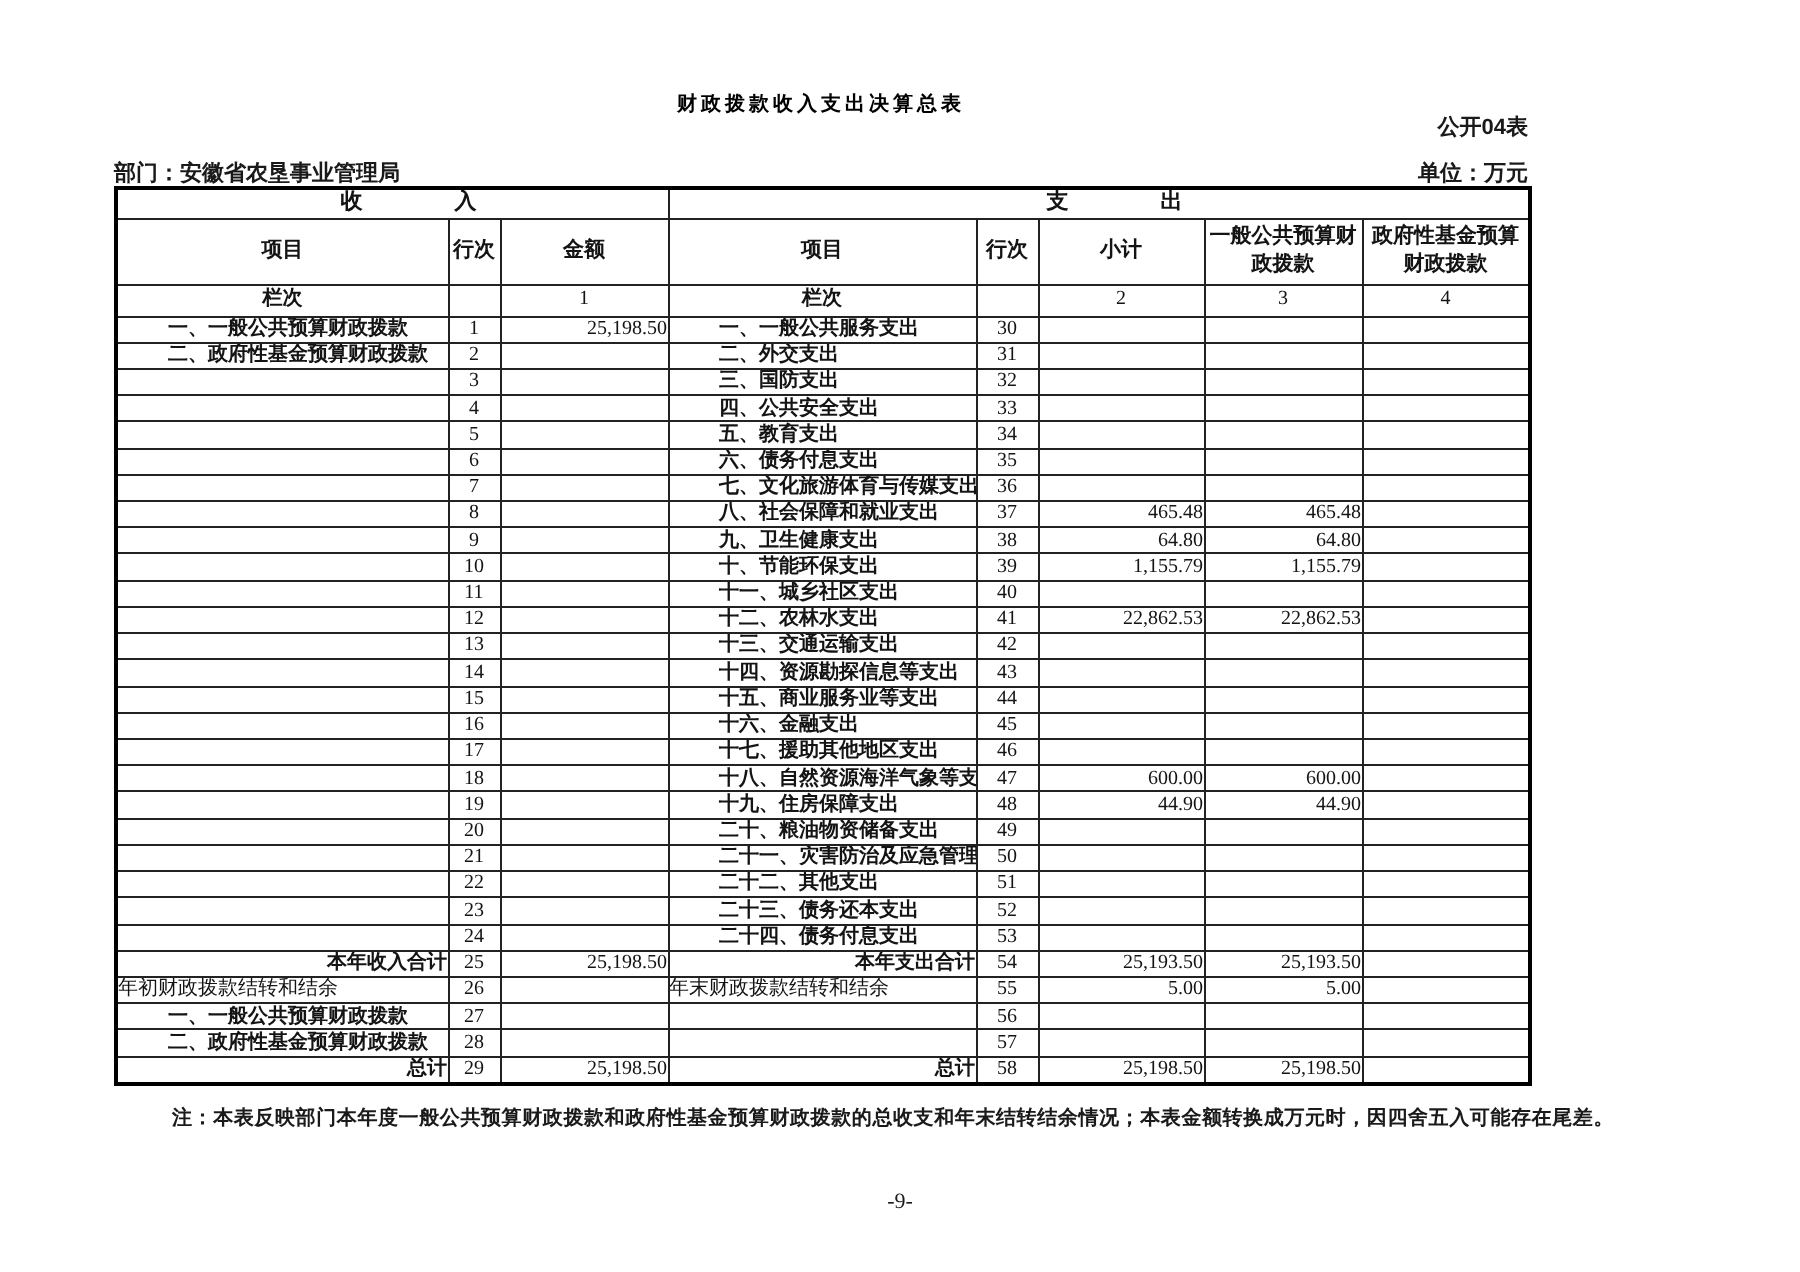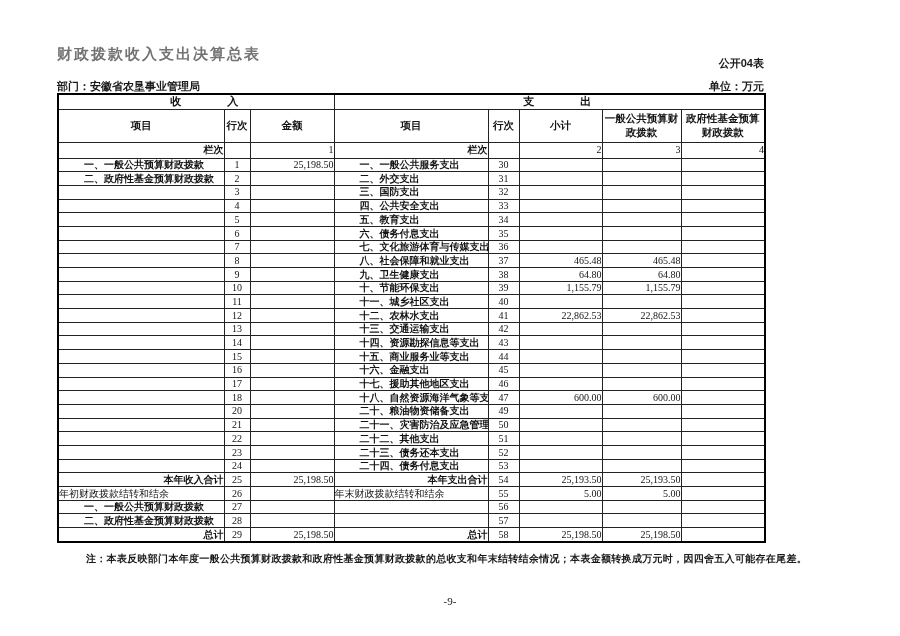--- a/index.html
+++ b/index.html
@@ -3,21 +3,21 @@
 <meta charset="utf-8">
 <style>
   html,body{margin:0;padding:0;background:#ffffff;}
   .page{
     position:relative;width:900px;height:636px;background:#ffffff;
     font-family:"Liberation Sans","DejaVu Sans",sans-serif;color:#111;
     overflow:hidden;
   }
   .doc-title{
     position:absolute;left:57px;top:45px;width:707px;margin:0;
-    font-size:15px;font-weight:bold;letter-spacing:2px;color:#737373;
+    text-align:center;font-size:10px;font-weight:bold;letter-spacing:2px;color:#000000;
   }
   .table-code{
     position:absolute;right:136px;top:56px;font-size:11px;font-weight:bold;color:#1a1a1a;
   }
   .meta-row{
     position:absolute;left:57px;top:79px;width:707px;
     display:flex;justify-content:space-between;
     font-size:11px;font-weight:bold;color:#1a1a1a;gap:43px;
   }
   table.fin{
@@ -27,21 +27,21 @@
   }
   table.fin th,table.fin td{
     border:1px solid #222;padding:0;overflow:hidden;white-space:nowrap;
     font-size:10px;line-height:1.15;color:#141414;
   }
   tr.sec-row{height:15px;}
   tr.sec-row th{font-size:11px;font-weight:bold;letter-spacing:8px;text-align:center;padding-left:24px;}
   tr.col-row{height:33px;}
   tr.col-row th{font-weight:bold;font-size:10.5px;text-align:center;white-space:normal;line-height:1.25;}
   tr.lanci-row{height:16px;}
-  tr.lanci-row td{text-align:right;}
+  tr.lanci-row td{text-align:center;}
   tr.lanci-row td.lanci-lbl{font-weight:bold;}
   .lbl{text-align:left;padding-left:2px;}
   .lbl.bold{font-weight:bold;padding-left:25px;}
   .lbl.plain{font-weight:normal;}
   .lbl.total{font-weight:bold;text-align:right;padding-left:0;}
   .num{
     text-align:right;padding-right:3px;
     font-family:"Liberation Serif","DejaVu Serif",serif;font-weight:normal;
   }
   .line{
@@ -284,20 +284,30 @@
           <td class="line">18</td>
           <td class="num"></td>
           <td class="lbl bold">十八、自然资源海洋气象等支出</td>
           <td class="line">47</td>
           <td class="num">600.00</td>
           <td class="num">600.00</td>
           <td class="num"></td>
         </tr>
         <tr>
           <td class="lbl bold"></td>
+          <td class="line">19</td>
+          <td class="num"></td>
+          <td class="lbl bold">十九、住房保障支出</td>
+          <td class="line">48</td>
+          <td class="num">44.90</td>
+          <td class="num">44.90</td>
+          <td class="num"></td>
+        </tr>
+        <tr>
+          <td class="lbl bold"></td>
           <td class="line">20</td>
           <td class="num"></td>
           <td class="lbl bold">二十、粮油物资储备支出</td>
           <td class="line">49</td>
           <td class="num"></td>
           <td class="num"></td>
           <td class="num"></td>
         </tr>
         <tr>
           <td class="lbl bold"></td>

